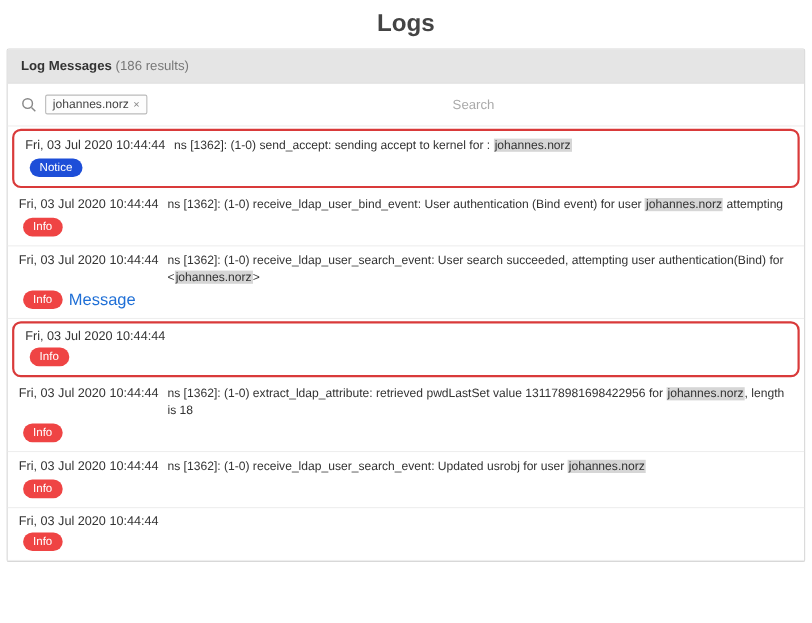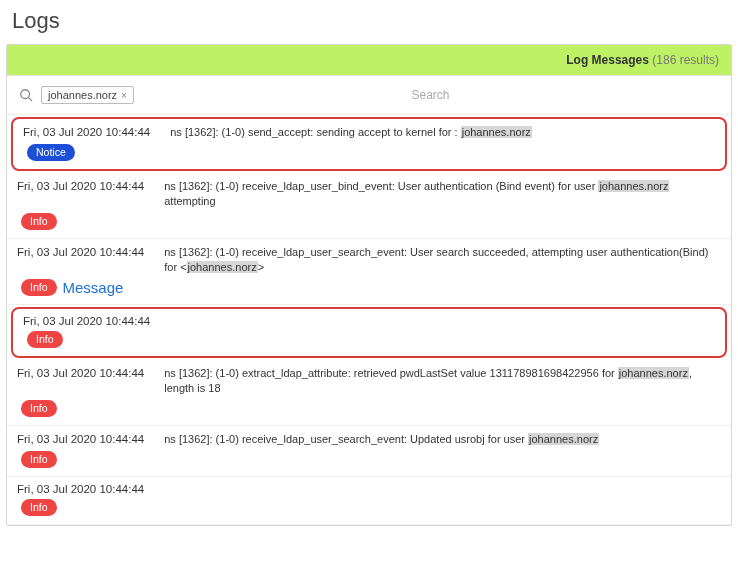--- a/index.html
+++ b/index.html
@@ -6,35 +6,35 @@
   body {
     margin: 0;
     font-family: "Segoe UI", Arial, sans-serif;
     font-size: 12px;
     color: #333;
     background: #fff;
     width: 738px;
   }
   .page-title {
     font-size: 22px;
-    font-weight: 400;
+    font-weight: 700;
     color: #444;
     margin: 8px 12px 10px;
+    text-align: center;
   }
   .panel {
     border: 1px solid #d8d8d8;
     margin: 0 6px 8px;
     border-radius: 2px;
   }
   .panel-header {
     padding: 8px 12px;
     border-bottom: 1px solid #e2e2e2;
     font-size: 12px;
-    background: #bef264;
-    text-align: right;
+    background: #e5e5e5;
   }
   .panel-header .title { font-weight: 600; color: #333; }
   .panel-header .count { color: #777; }
   .filter-row {
     display: flex;
     align-items: center;
     gap: 8px;
     padding: 8px 12px;
     border-bottom: 1px solid #eee;
   }
@@ -62,21 +62,21 @@
     color: #b91c1c;
     padding: 4px 2px;
     text-align: center;
   }
   .search-input::placeholder { color: #aaa; }
   .log-list { }
   .log-entry {
     padding: 6px 10px 8px;
     border-bottom: 1px solid #eee;
   }
-  .row1 { display: flex; gap: 20px; align-items: baseline; }
+  .row1 { display: flex; gap: 8px; align-items: baseline; }
   .ts { color: #333; white-space: nowrap; font-size: 11.5px; }
   .msg { color: #333; font-size: 11px; line-height: 1.35; }
   .hl { background: #d6d6d6; padding: 0 1px; }
   .row2 { display: flex; gap: 6px; align-items: center; margin-top: 4px; padding-left: 4px; }
   .badge {
     display: inline-block;
     color: #fff;
     font-size: 10.5px;
     padding: 1px 9px 2px;
     border-radius: 10px;

